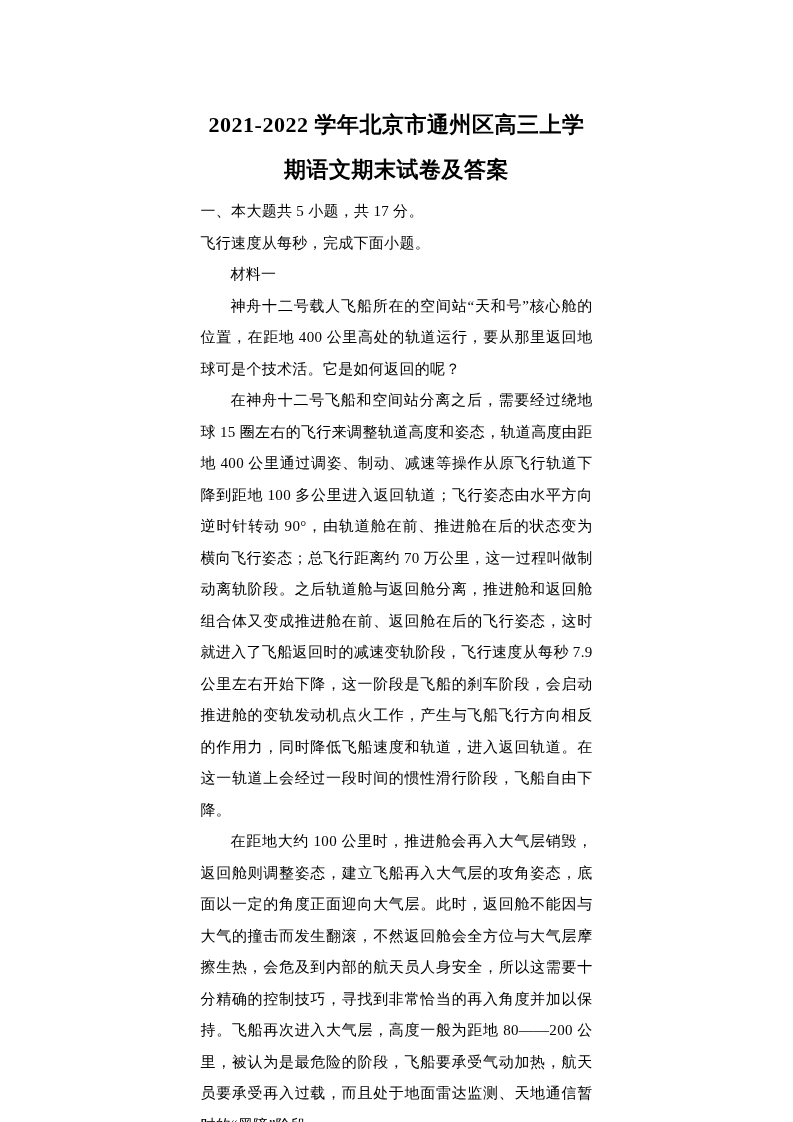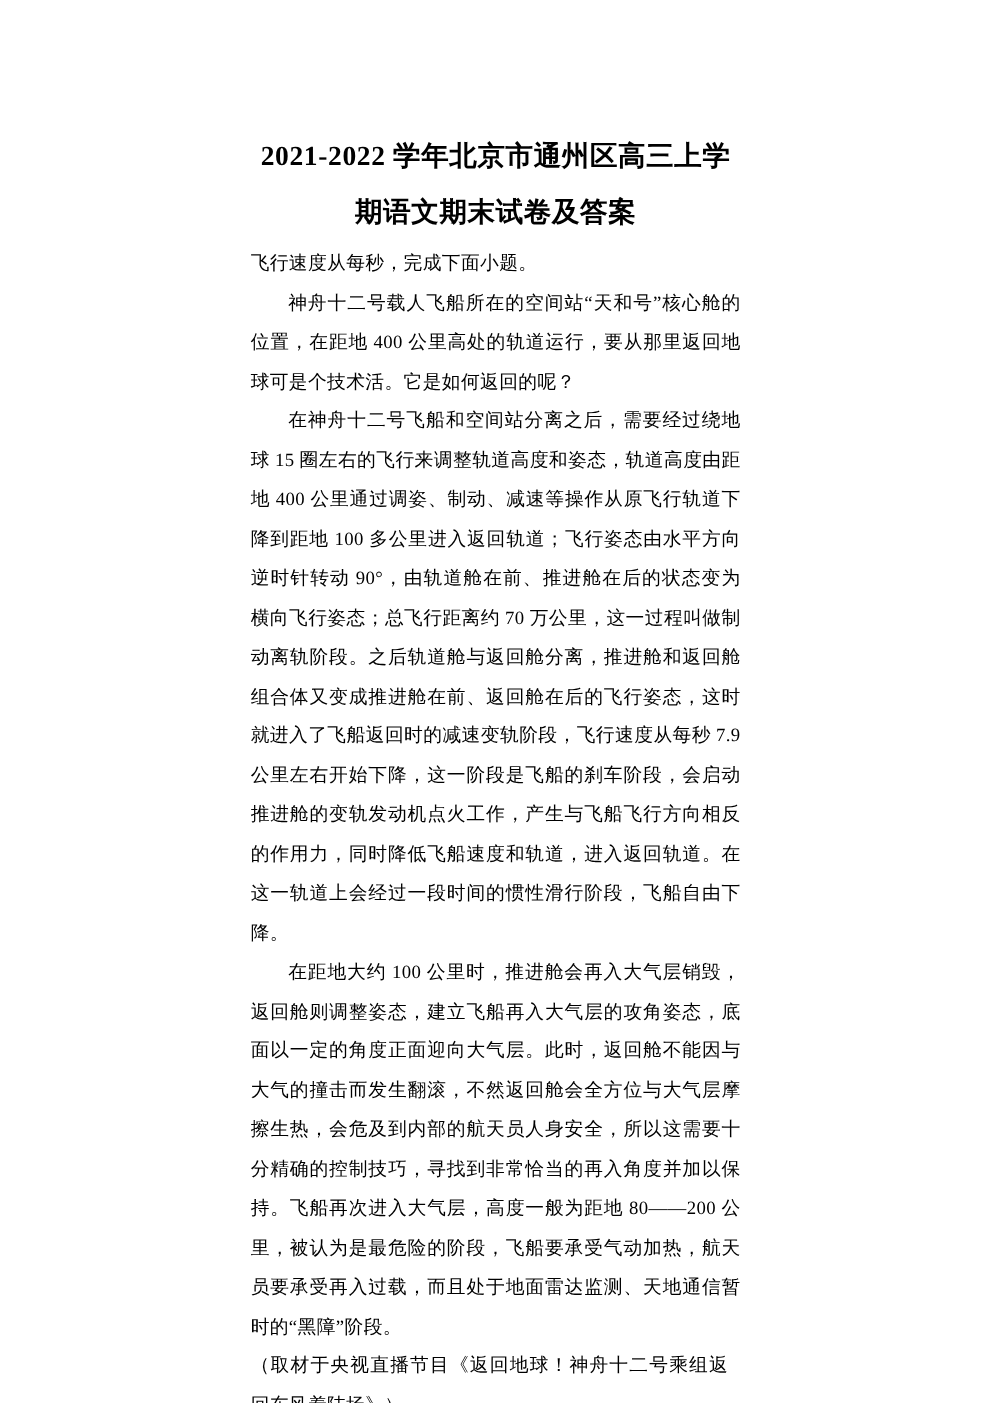--- a/index.html
+++ b/index.html
@@ -45,23 +45,25 @@
   }
 </style>
 </head>
 <body>
 
 <div class="page">
   <div class="content">
     <h1 class="doc-title">2021-2022 学年北京市通州区高三上学期语文期末试卷及答案</h1>
 
 
+    <p class="para">一、本大题共 5 小题，共 17 分。</p>
 
     <p class="para">飞行速度从每秒，完成下面小题。</p>
 
+    <p class="para indent">材料一</p>
 
     <p class="para indent">神舟十二号载人飞船所在的空间站“天和号”核心舱的位置，在距地 400 公里高处的轨道运行，要从那里返回地球可是个技术活。它是如何返回的呢？</p>
 
     <p class="para indent">在神舟十二号飞船和空间站分离之后，需要经过绕地球 15 圈左右的飞行来调整轨道高度和姿态，轨道高度由距地 400 公里通过调姿、制动、减速等操作从原飞行轨道下降到距地 100 多公里进入返回轨道；飞行姿态由水平方向逆时针转动 90°，由轨道舱在前、推进舱在后的状态变为横向飞行姿态；总飞行距离约 70 万公里，这一过程叫做制动离轨阶段。之后轨道舱与返回舱分离，推进舱和返回舱组合体又变成推进舱在前、返回舱在后的飞行姿态，这时就进入了飞船返回时的减速变轨阶段，飞行速度从每秒 7.9 公里左右开始下降，这一阶段是飞船的刹车阶段，会启动推进舱的变轨发动机点火工作，产生与飞船飞行方向相反的作用力，同时降低飞船速度和轨道，进入返回轨道。在这一轨道上会经过一段时间的惯性滑行阶段，飞船自由下降。</p>
 
     <p class="para indent">在距地大约 100 公里时，推进舱会再入大气层销毁，返回舱则调整姿态，建立飞船再入大气层的攻角姿态，底面以一定的角度正面迎向大气层。此时，返回舱不能因与大气的撞击而发生翻滚，不然返回舱会全方位与大气层摩擦生热，会危及到内部的航天员人身安全，所以这需要十分精确的控制技巧，寻找到非常恰当的再入角度并加以保持。飞船再次进入大气层，高度一般为距地 80——200 公里，被认为是最危险的阶段，飞船要承受气动加热，航天员要承受再入过载，而且处于地面雷达监测、天地通信暂时的“黑障”阶段。</p>
 
 
     <p class="para attribution">（取材于央视直播节目《返回地球！神舟十二号乘组返回东风着陆场》）</p>
   </div>

